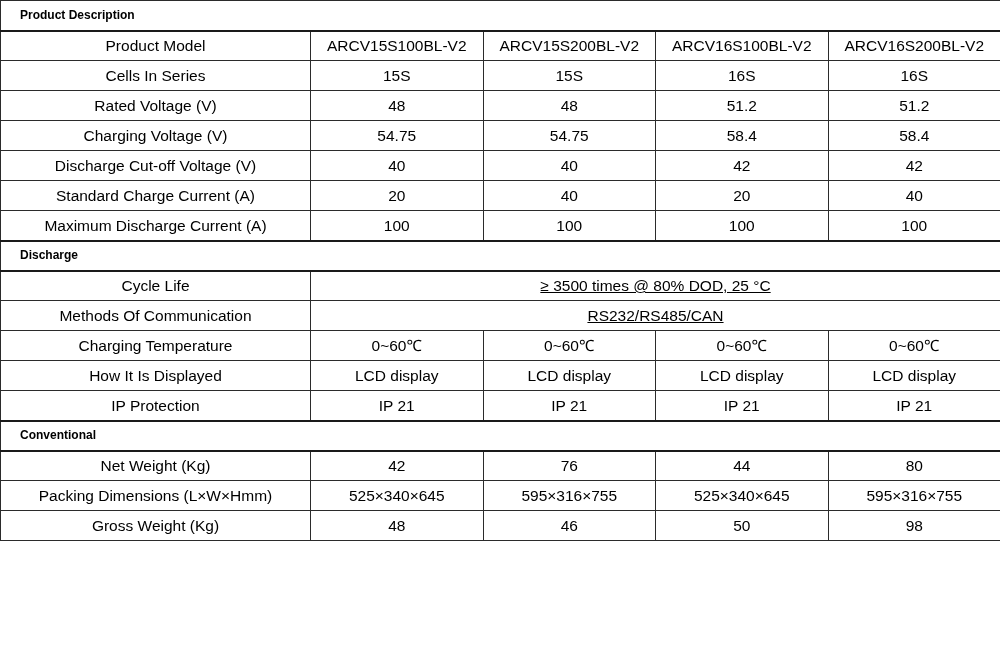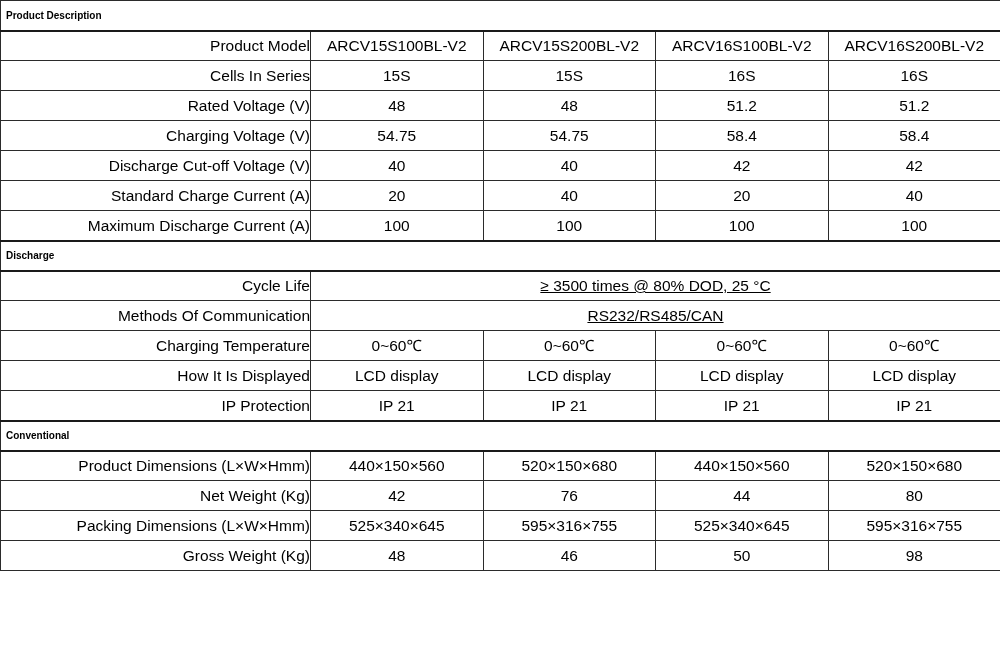--- a/index.html
+++ b/index.html
@@ -30,39 +30,39 @@
     box-sizing: border-box;
     font-size: 15.5px;
     line-height: 1.1;
     padding: 0;
     vertical-align: middle;
     white-space: nowrap;
     overflow: hidden;
   }
 
   td.label {
-    text-align: right;
+    text-align: center;
     padding-left: 5px;
   }
 
   td.value {
     text-align: center;
   }
 
   td.merged {
     text-align: center;
     text-decoration: underline;
   }
 
   
   tr.section-row td {
     font-weight: bold;
     text-align: left;
-    padding-left: 5px;
-    font-size: 10px;
+    padding-left: 19px;
+    font-size: 12px;
     border-top: 2px solid #1a1a1a;
     border-bottom: 2px solid #1a1a1a;
     border-left: 1px solid #2b2b2b;
     border-right: 1px solid #2b2b2b;
   }
 
   
   tr.section-row.first td {
     border-top: 1px solid #2b2b2b;
   }
@@ -160,27 +160,20 @@
         <td class="label">IP Protection</td>
         <td class="value">IP 21</td>
         <td class="value">IP 21</td>
         <td class="value">IP 21</td>
         <td class="value">IP 21</td>
       </tr>
       <tr class="section-row">
         <td colspan="5">Conventional</td>
       </tr>
       <tr>
-        <td class="label">Product Dimensions (L×W×Hmm)</td>
-        <td class="value">440×150×560</td>
-        <td class="value">520×150×680</td>
-        <td class="value">440×150×560</td>
-        <td class="value">520×150×680</td>
-      </tr>
-      <tr>
         <td class="label">Net Weight (Kg)</td>
         <td class="value">42</td>
         <td class="value">76</td>
         <td class="value">44</td>
         <td class="value">80</td>
       </tr>
       <tr>
         <td class="label">Packing Dimensions (L×W×Hmm)</td>
         <td class="value">525×340×645</td>
         <td class="value">595×316×755</td>

